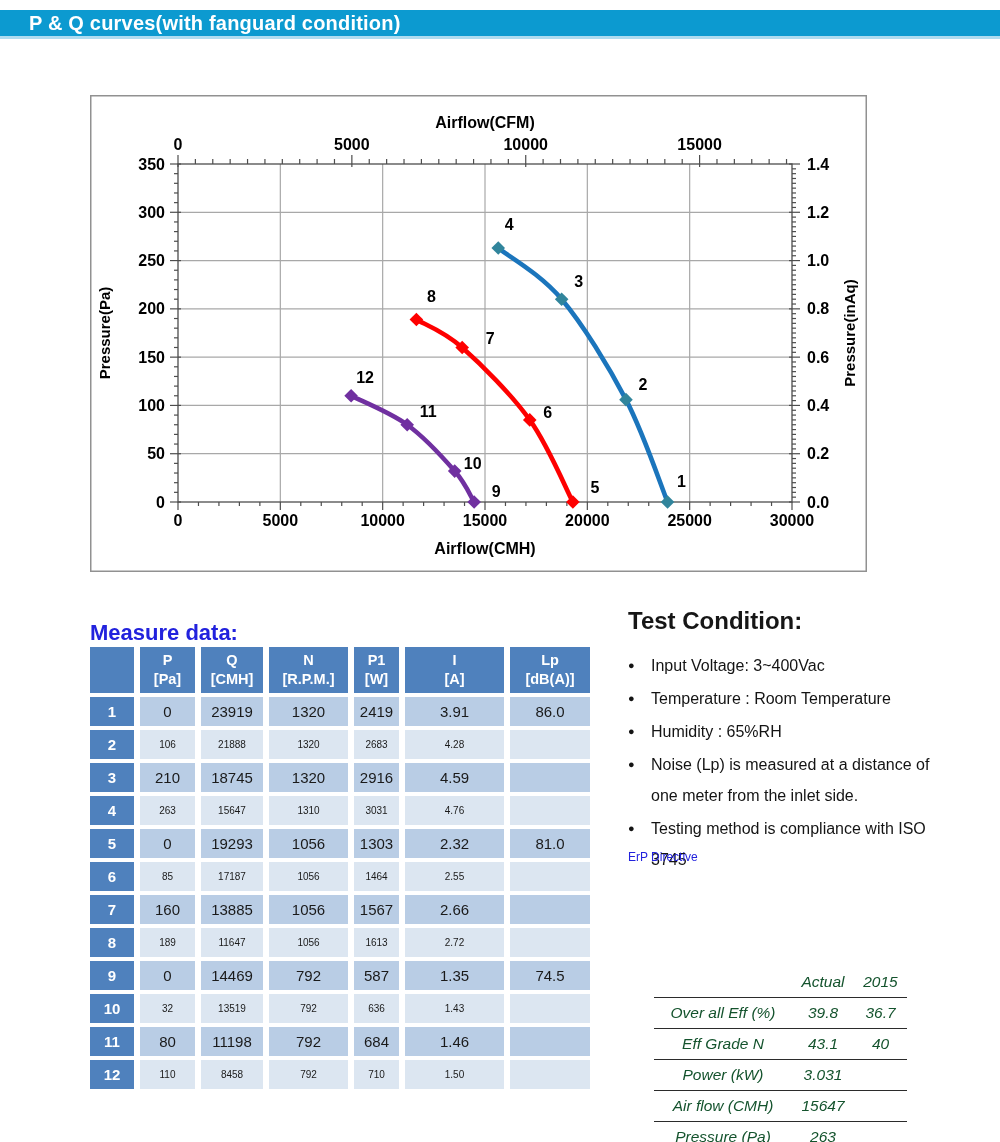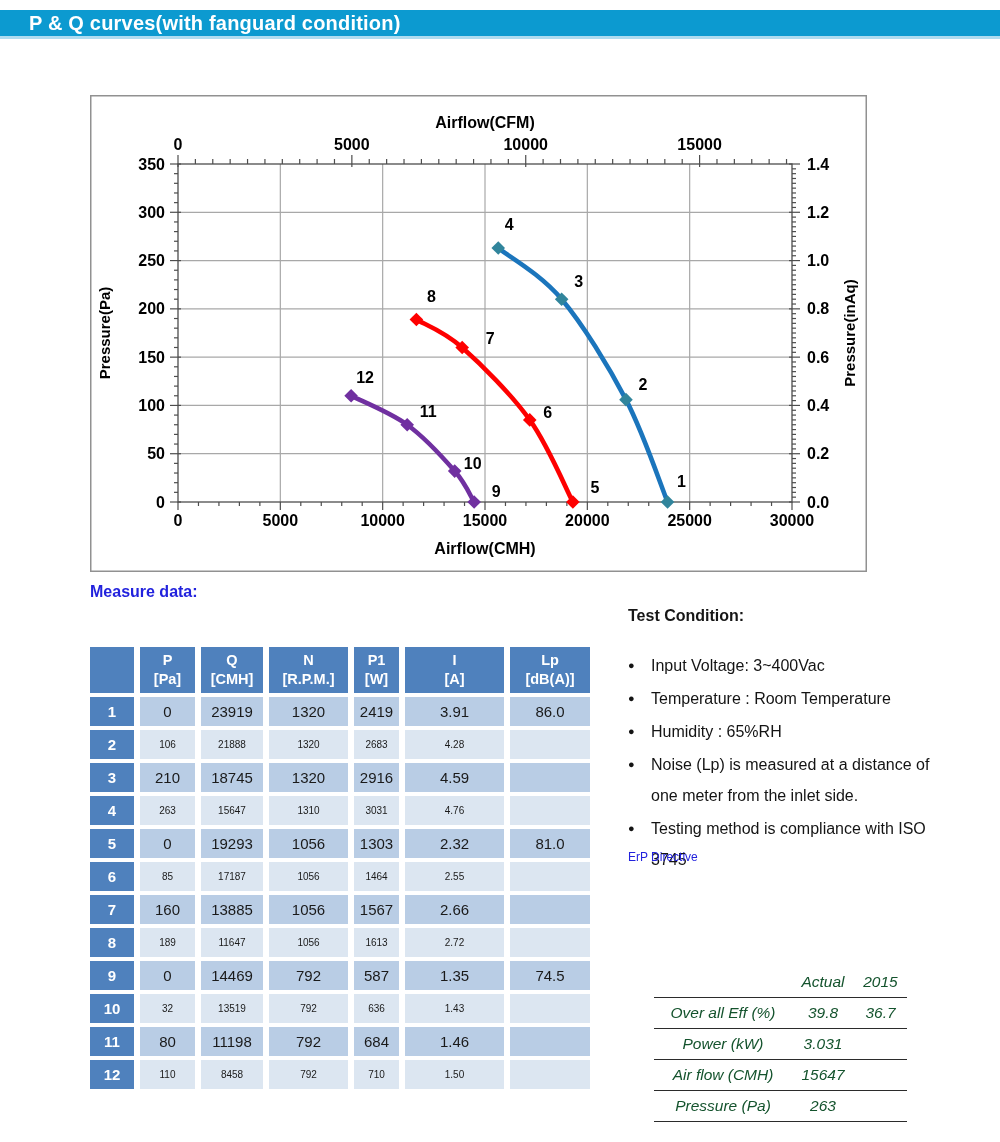--- a/index.html
+++ b/index.html
@@ -16,41 +16,41 @@
     display:flex; align-items:center; padding-left:29px;
   }
   .topbar span { color:#fff; font-size:20px; font-weight:bold; letter-spacing:.2px; }
 
   
   #chart { position:absolute; left:90px; top:95px; width:777px; height:477px; }
   #chart text { font-family:"Liberation Sans","DejaVu Sans",sans-serif; fill:#000; }
 
   
   .mheading {
-    position:absolute; left:90px; top:583px;
-    color:var(--heading_blue); font-size:16px; font-weight:bold;
+    position:absolute; left:90px; top:620px;
+    color:var(--heading_blue); font-size:22px; font-weight:bold;
   }
   .mtable {
     position:absolute; left:90px; top:647px;
     display:grid;
     grid-template-columns:44px 55px 62px 79px 45px 99px 80px;
     grid-template-rows:46px repeat(12,29px);
     column-gap:6px; row-gap:4px;
   }
   .mcell { display:flex; flex-direction:column; align-items:center; justify-content:center; }
   .mhead {
     background:var(--table_header_blue); color:#fff;
     font-weight:bold; font-size:14.5px; line-height:1.3; text-align:center;
   }
   .mnum { background:var(--table_header_blue); color:#fff; font-weight:bold; font-size:15px; }
   .modd  { background:var(--row_dark);  font-size:15px; color:#1a1a1a; }
   .meven { background:var(--row_light); font-size:10px; color:#1a1a1a; }
 
   
-  .tcheading { position:absolute; left:628px; top:607px; font-size:16px; font-weight:bold; color:#161616; }
+  .tcheading { position:absolute; left:628px; top:607px; font-size:24px; font-weight:bold; color:#161616; }
   .tclist { position:absolute; left:628px; top:650px; width:382px; list-style:none; }
   .tclist li {
     display:grid; grid-template-columns:23px 1fr;
     font-size:16px; line-height:31px; margin-bottom:2px; color:#141414;
   }
   .tclist .blt { font-size:11px; line-height:31px; }
   .tclist .tctext { white-space:pre-line; }
 
   
   .erpheading { position:absolute; left:628px; top:850px; font-size:12px; font-weight:normal; color:var(--heading_blue); }
@@ -473,20 +473,25 @@
         <th class="y15col">2015</th>
       </tr>
     </thead>
     <tbody>
       <tr>
         <td>Over all Eff (%)</td>
         <td>39.8</td>
         <td>36.7</td>
       </tr>
       <tr>
+        <td>Eff Grade N</td>
+        <td>43.1</td>
+        <td>40</td>
+      </tr>
+      <tr>
         <td>Power (kW)</td>
         <td>3.031</td>
         <td></td>
       </tr>
       <tr>
         <td>Air flow (CMH)</td>
         <td>15647</td>
         <td></td>
       </tr>
       <tr>

